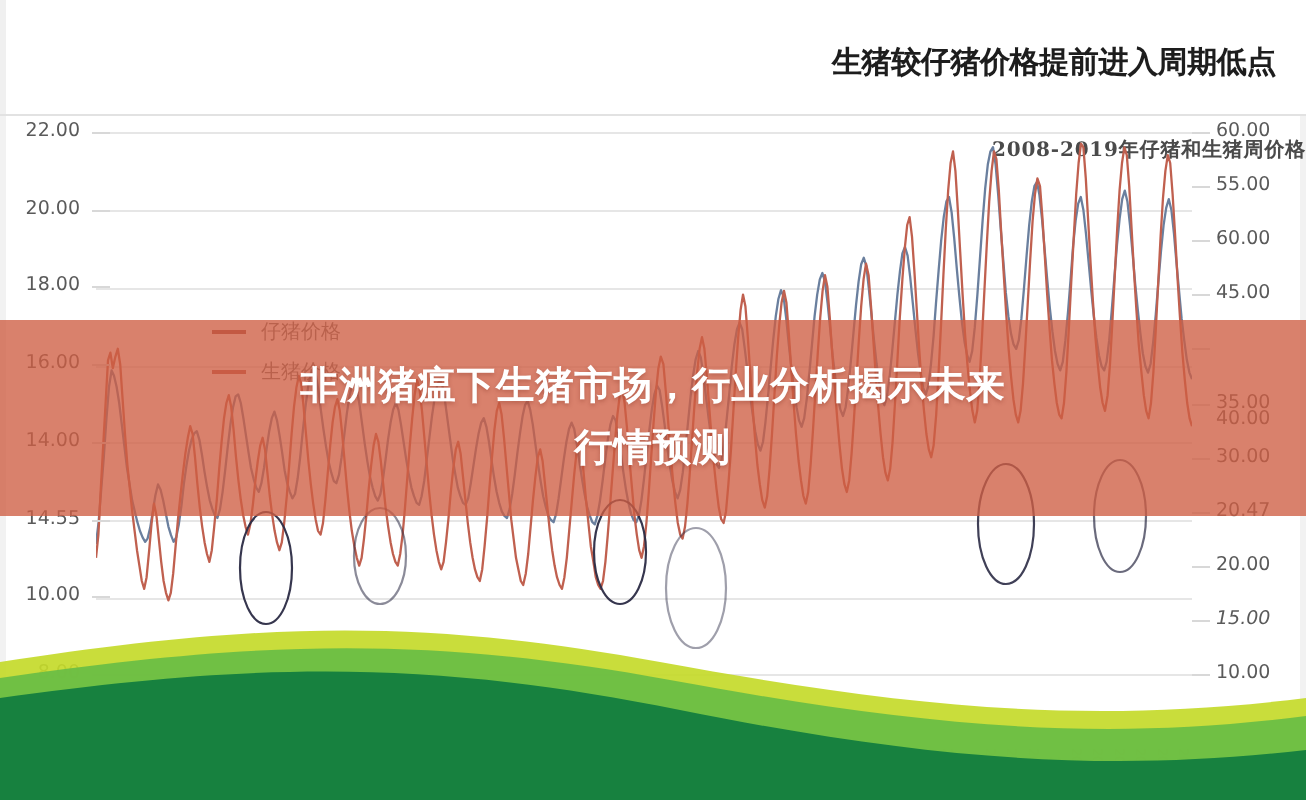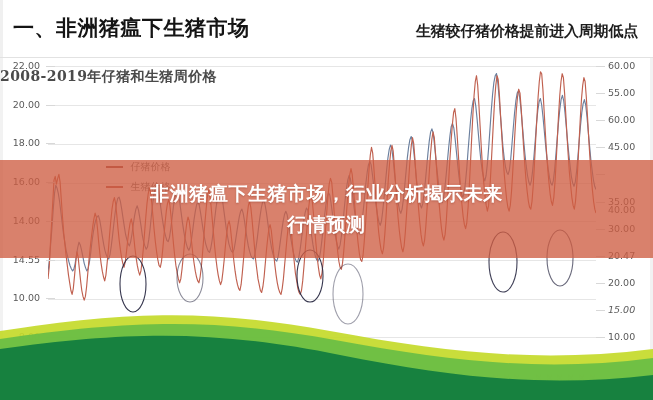--- a/index.html
+++ b/index.html
@@ -35,23 +35,23 @@
 
   
   .chart-area{
     position:absolute;left:0;top:58px;width:653px;height:342px;
     background:#fff;overflow:hidden;
   }
   .chart-border-l{position:absolute;left:0;top:0;bottom:0;width:3px;background:#f2f2f2;}
   .chart-border-r{position:absolute;right:0;top:0;bottom:0;width:3px;background:#f2f2f2;}
 
   .chart-title{
-    position:absolute;left:0;right:0;top:10px;text-align:left;
+    position:absolute;left:0;right:0;top:10px;text-align:right;
     font-family:"DejaVu Serif","Liberation Serif",serif;
-    font-size:14px;font-weight:bold;color:#4a4a4a;letter-spacing:.4px;
+    font-size:10px;font-weight:bold;color:#4a4a4a;letter-spacing:.4px;
   }
 
   
   .plot{
     position:absolute;left:48px;top:8px;width:548px;height:272px;
   }
   .gridline{
     position:absolute;left:0;width:100%;height:1px;background:#e6e6e6;
   }
   .axis-l{position:absolute;left:2px;top:8px;width:44px;height:272px;}
@@ -113,21 +113,20 @@
     position:absolute;left:0;bottom:0;width:653px;height:95px;
     pointer-events:none;
   }
 </style>
 </head>
 <body>
 
 <div id="root">
 
   <div class="header">
-    <div class="hdr-title">一、非洲猪瘟下生猪市场</div>
     <div class="hdr-note">生猪较仔猪价格提前进入周期低点</div>
   </div>
 
   <div class="chart-area">
     <div class="chart-border-l"></div>
     <div class="chart-border-r"></div>
 
     <div class="chart-title">2008-2019年仔猪和生猪周价格</div>
 
     <div class="plot">

